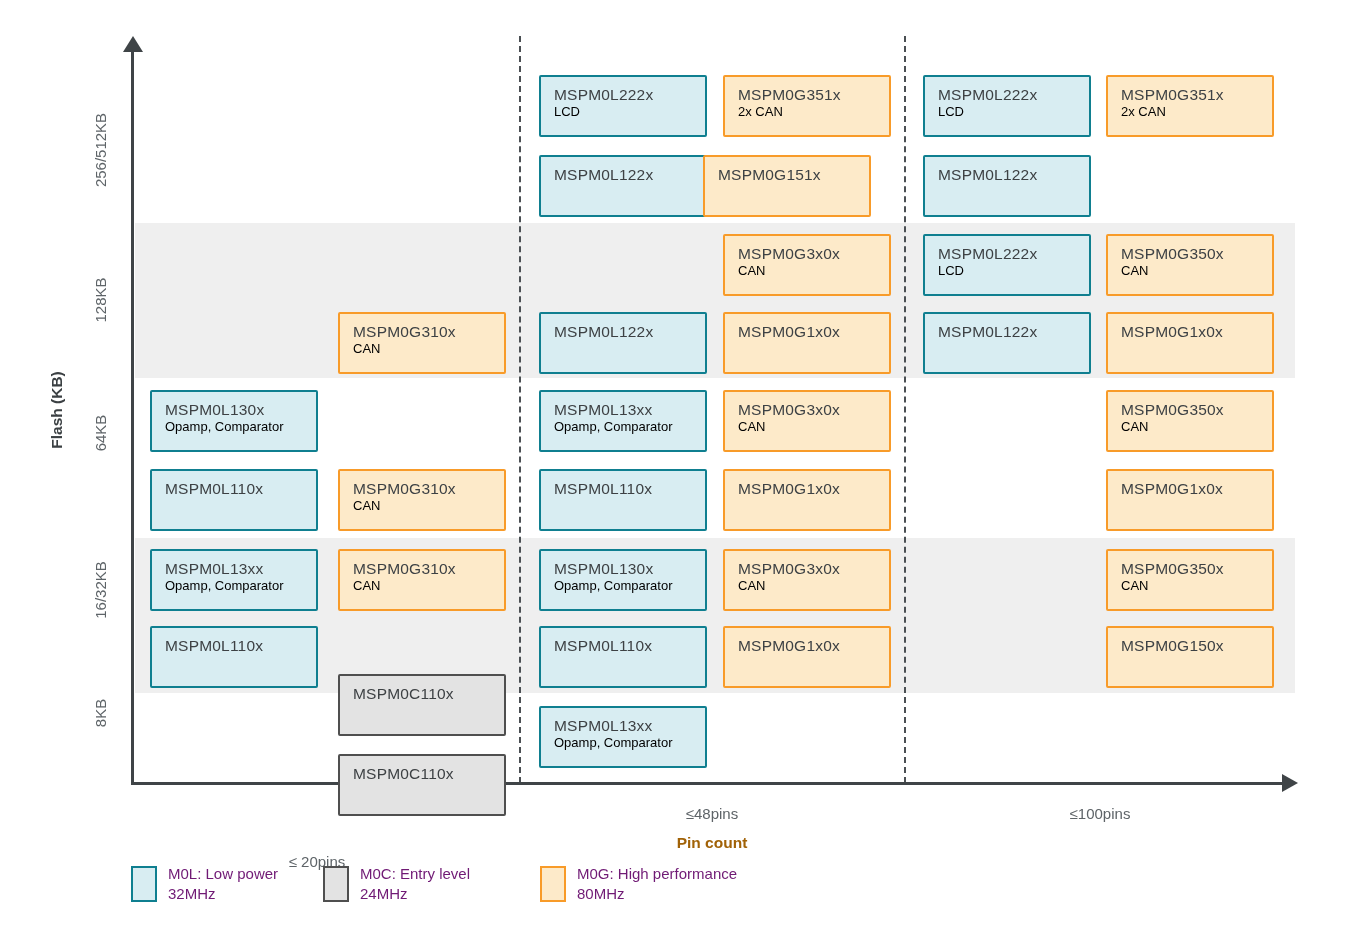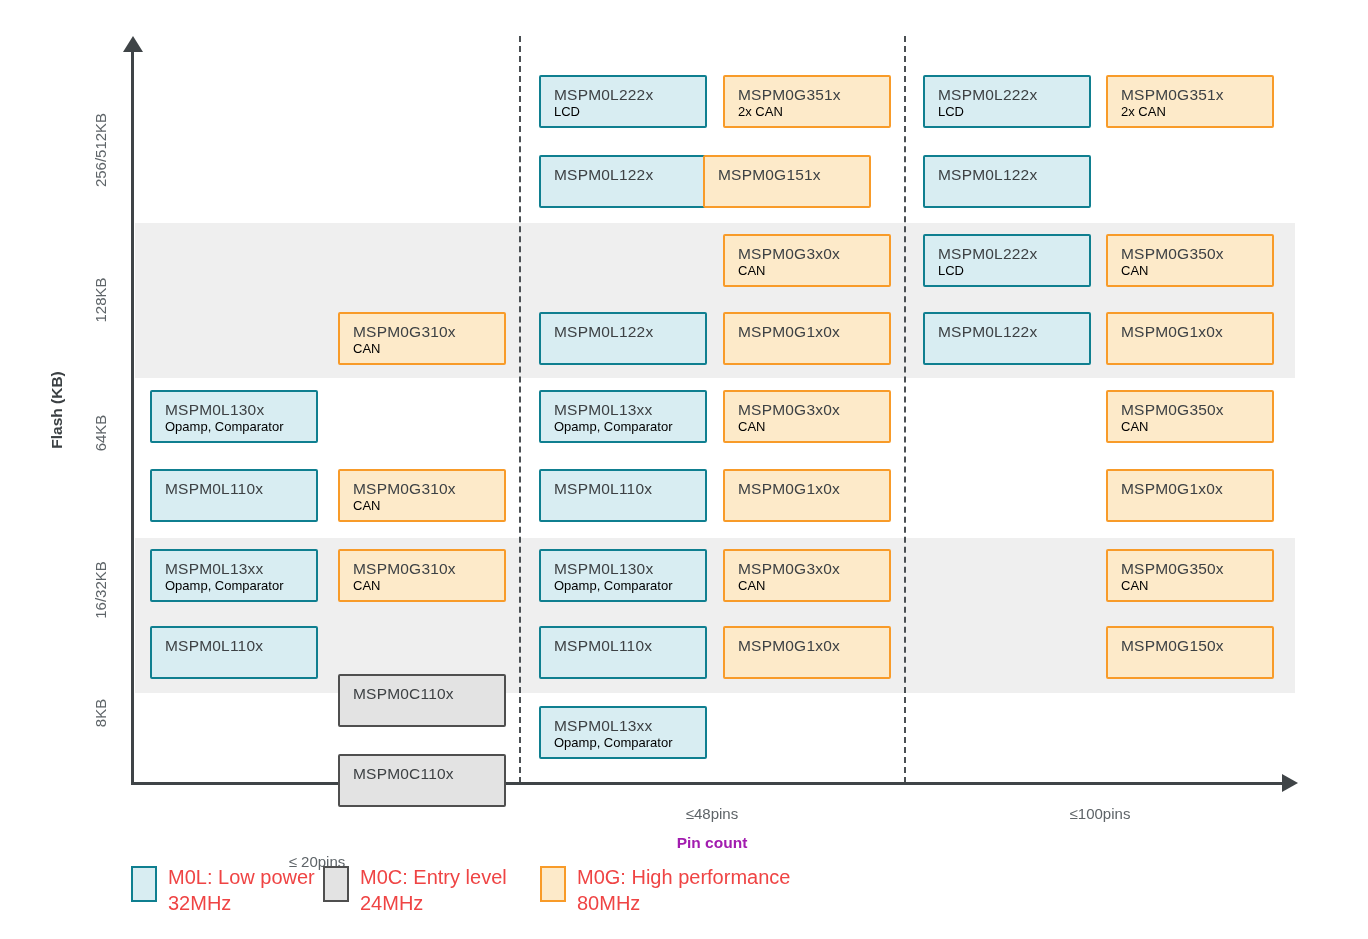--- a/index.html
+++ b/index.html
@@ -12,43 +12,43 @@
   .axis-x{position:absolute;left:131px;top:782px;width:1154px;height:3px;background:var(--axis);}
   .arrow-up{position:absolute;left:123px;top:36px;width:0;height:0;
     border-left:10px solid transparent;border-right:10px solid transparent;
     border-bottom:16px solid var(--axis);}
   .arrow-right{position:absolute;left:1282px;top:774px;width:0;height:0;
     border-top:9.5px solid transparent;border-bottom:9.5px solid transparent;
     border-left:16px solid var(--axis);}
 
   .vsep{position:absolute;top:36px;height:747px;width:0;border-left:2px dashed #4a4f53;}
 
-  .box{position:absolute;width:168px;height:53px;box-sizing:border-box;
+  .box{position:absolute;width:168px;height:62px;box-sizing:border-box;
     border:2px solid #000;border-radius:2px;padding:8px 10px 0 13px;line-height:1.25;}
   .box .t{display:block;font-size:15.5px;color:#3d4144;letter-spacing:.2px;}
   .box .s{display:block;font-size:13px;color:#000000;}
   .box.M0L{background:var(--m0l-fill);border-color:var(--m0l-border);}
   .box.M0G{background:var(--m0g-fill);border-color:var(--m0g-border);}
   .box.M0C{background:var(--m0c-fill);border-color:var(--m0c-border);margin-top:48px;}
 
   .ytick{position:absolute;transform:translate(-50%,-50%) rotate(-90deg);
     white-space:nowrap;font-size:15px;color:#5e6468;}
   .xtick{position:absolute;transform:translate(-50%,-50%);
     white-space:nowrap;font-size:15px;color:#5e6468;}
   .ylabel{position:absolute;left:57px;top:410px;transform:translate(-50%,-50%) rotate(-90deg);
     white-space:nowrap;font-weight:bold;font-size:15.5px;color:#3b4043;}
   .xlabel{position:absolute;left:712px;top:843px;transform:translate(-50%,-50%);
-    white-space:nowrap;font-weight:bold;font-size:15.5px;color:#a21caf;}
+    white-space:nowrap;font-weight:bold;font-size:15.5px;color:#a16207;}
 
   .legend-item{position:absolute;top:864px;height:40px;}
   .legend-swatch{position:absolute;left:0;top:2px;width:26px;height:36px;box-sizing:border-box;border:2px solid #000;}
   .legend-item.M0L .legend-swatch{background:var(--m0l-fill);border-color:var(--m0l-border);}
   .legend-item.M0G .legend-swatch{background:var(--m0g-fill);border-color:var(--m0g-border);}
   .legend-item.M0C .legend-swatch{background:var(--m0c-fill);border-color:var(--m0c-border);}
-  .legend-text{position:absolute;left:37px;top:0;font-size:20px;color:#ef4444;line-height:1.32;white-space:nowrap;}
+  .legend-text{position:absolute;left:37px;top:0;font-size:15px;color:#701a75;line-height:1.32;white-space:nowrap;}
 </style>
 </head>
 <body>
 
 <div id="stage">
   <div class="band" style="top:223px"></div>
   <div class="band" style="top:538px"></div>
 
   <div class="vsep" style="left:519px"></div>
   <div class="vsep" style="left:904px"></div>

